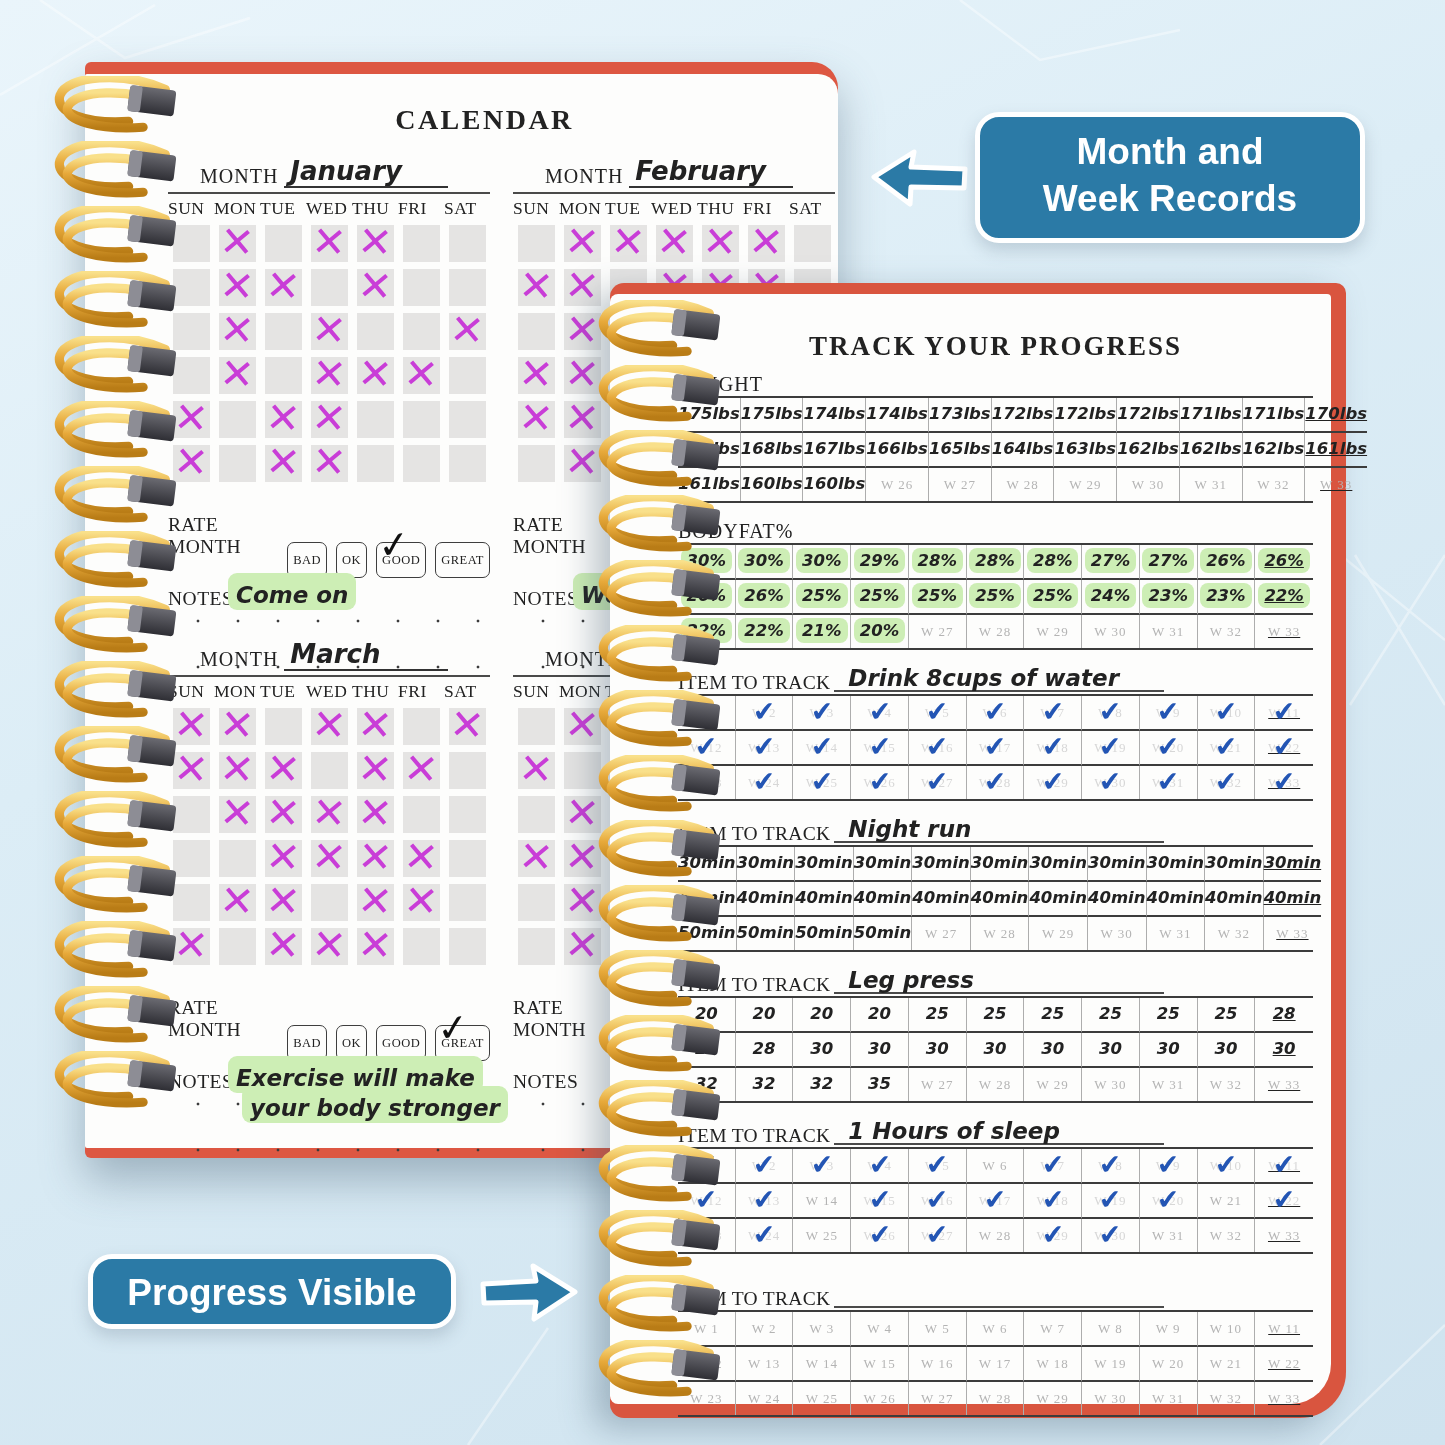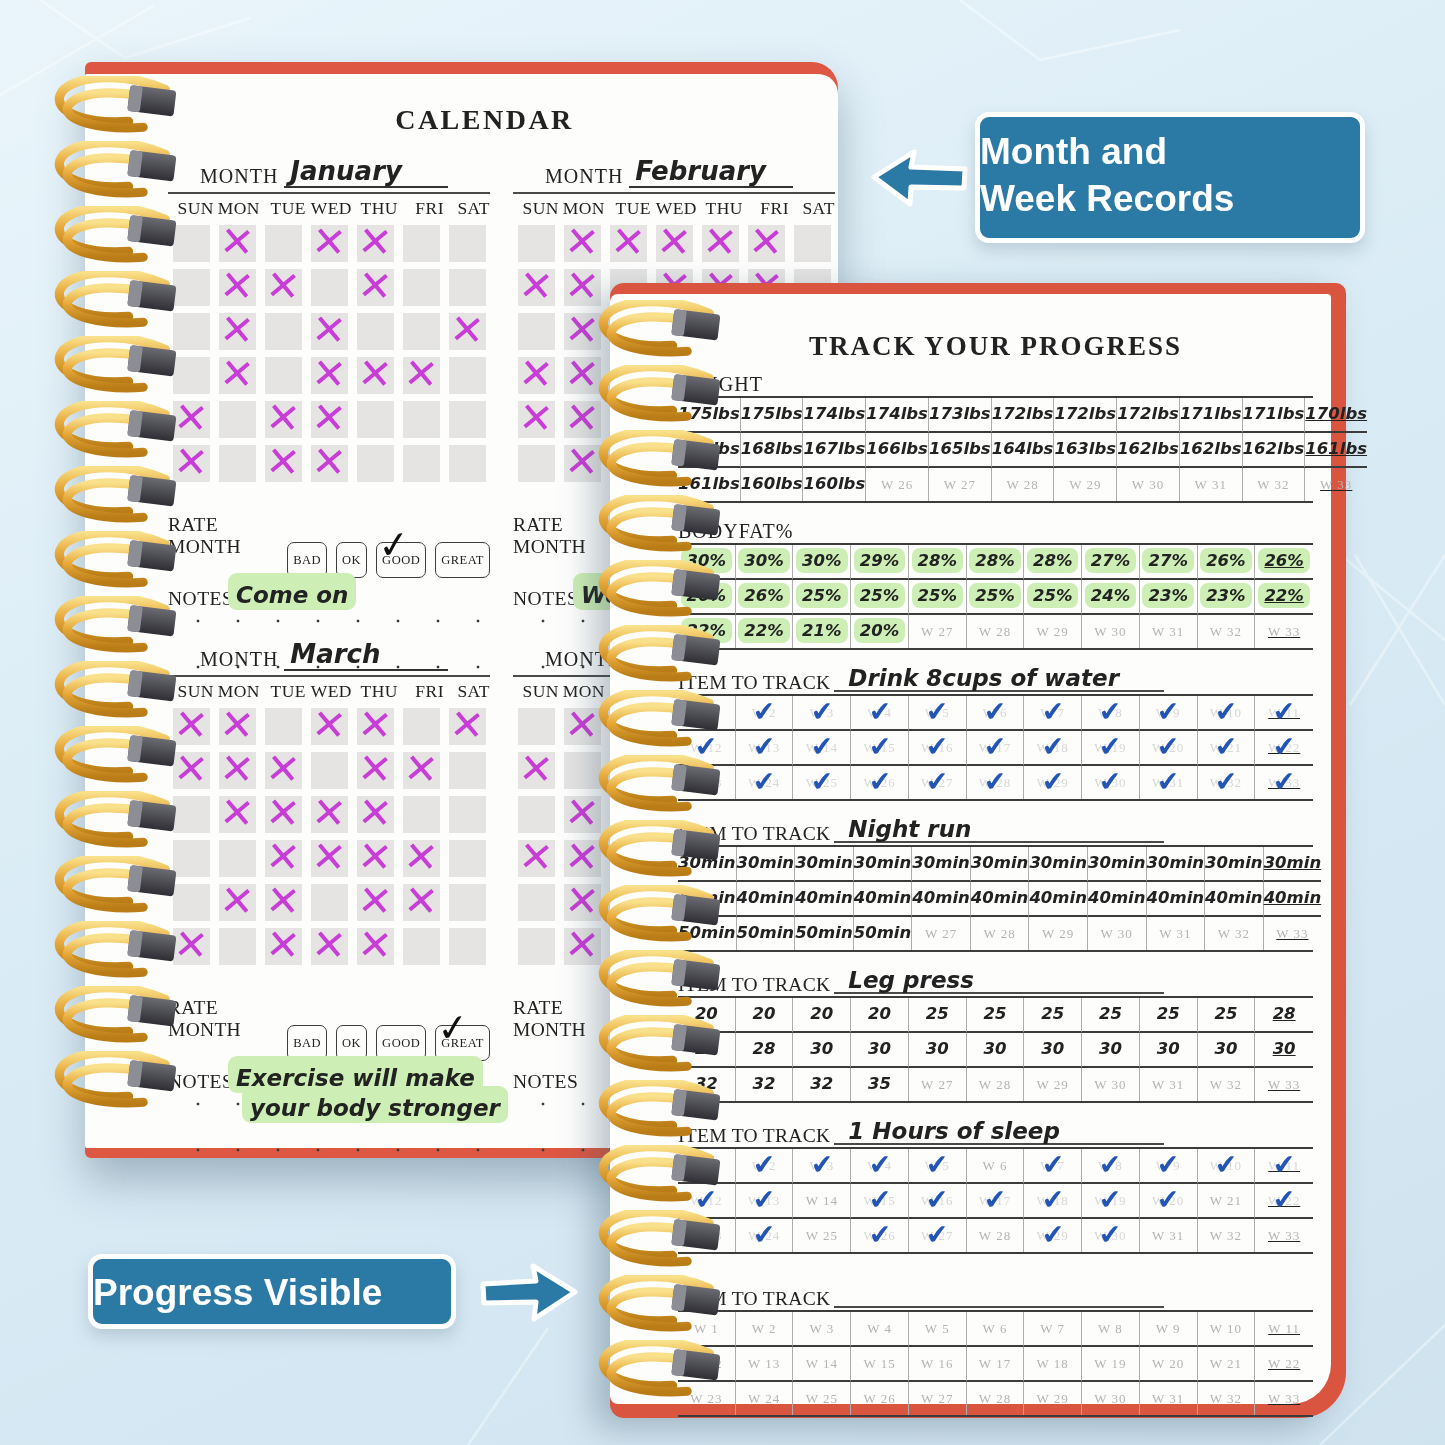--- a/index.html
+++ b/index.html
@@ -16,21 +16,21 @@
   .cal-title{position:absolute;top:30px;left:0;right:0;margin:0;text-align:center;padding-left:46px;
     font-size:28px;font-weight:bold;letter-spacing:2.5px;}
   .month-block{position:absolute;width:322px;height:478px;}
   .month-0{left:83px;top:80px;} .month-1{left:428px;top:80px;}
   .month-2{left:83px;top:563px;} .month-3{left:428px;top:563px;}
   .month-head{display:flex;align-items:flex-end;gap:6px;height:40px;box-sizing:border-box;
     padding-left:32px;padding-bottom:4px;border-bottom:2.5px solid #4a4a4a;}
   .m-label{font-size:20px;letter-spacing:1px;}
   .m-name{font-size:26px;line-height:1.02;border-bottom:2px solid #333;min-width:150px;padding:0 8px 1px 6px;}
   .hand{font-family:"DejaVu Sans","Liberation Sans",sans-serif;font-style:italic;font-weight:600;}
-  .day-row{margin-top:4px;display:grid;grid-template-columns:repeat(7,1fr);text-align:right;
+  .day-row{margin-top:4px;display:grid;grid-template-columns:repeat(7,1fr);text-align:left;
     font-size:17.5px;letter-spacing:.5px;}
   .cal-grid{margin-top:6px;display:grid;grid-template-columns:repeat(7,1fr);row-gap:7px;}
   .cal-cell{width:37px;height:37px;background:#e5e4e3;justify-self:center;position:relative;}
   .xmark{position:absolute;left:50%;top:50%;transform:translate(-50%,-54%) rotate(5deg);
     font-size:41px;color:#c62cd6;font-weight:bold;font-family:"DejaVu Sans",sans-serif;opacity:.9;}
   .rate-row{margin-top:12px;display:flex;align-items:center;gap:9px;font-size:19.5px;letter-spacing:.3px;}
   .chip{font-size:12.5px;border:1.6px solid #3e3e3e;border-radius:7px;padding:8px 5px;line-height:1.45;
     position:relative;letter-spacing:.5px;margin-top:48px;}
   .big-check{position:absolute;left:1px;top:-25px;font-size:38px;color:#101010;transform:rotate(-6deg);
     font-family:"DejaVu Sans",sans-serif;font-weight:bold;}
@@ -69,22 +69,22 @@
   .chk{position:absolute;left:50%;top:50%;transform:translate(-50%,-56%) rotate(-4deg);
     font-size:27px;color:#2355b4;font-family:"DejaVu Sans",sans-serif;font-weight:bold;}
   .item-row{margin-top:12px;display:flex;align-items:flex-end;height:30px;}
   .item-row.last{margin-top:24px;}
   .item-label{font-size:19.5px;letter-spacing:.3px;white-space:nowrap;line-height:1;}
   .item-line{width:330px;margin-left:4px;border-bottom:2.2px solid #4a4a4a;padding-left:14px;height:30px;
     display:flex;align-items:flex-end;box-sizing:border-box;}
   .item-name{font-size:23px;line-height:1.02;white-space:nowrap;}
 
   
-  .badge{position:absolute;z-index:8;background:#2b7aa6;border:5px solid #fff;border-radius:14px;color:#fff;
-    font-family:"Liberation Sans",sans-serif;font-weight:bold;
+  .badge{position:absolute;z-index:8;background:#2b7aa6;border:5px solid #fff;border-radius:24px;color:#fff;
+    font-family:"Liberation Sans",sans-serif;font-weight:bold;text-align:center;
     box-shadow:0 8px 16px rgba(90,110,130,.25);box-sizing:border-box;}
   .badge-top{left:975px;top:112px;width:390px;padding:12px 0 16px;font-size:37px;line-height:1.26;}
   .badge-bottom{left:88px;top:1254px;width:368px;padding:14px 0 10px;font-size:37px;line-height:1.1;}
   .arrow{position:absolute;z-index:8;}
   .arrow-top{left:868px;top:146px;}
   .arrow-bottom{left:480px;top:1260px;}
   .defs-svg{position:absolute;width:0;height:0;}
 </style>
 </head>
 <body>

